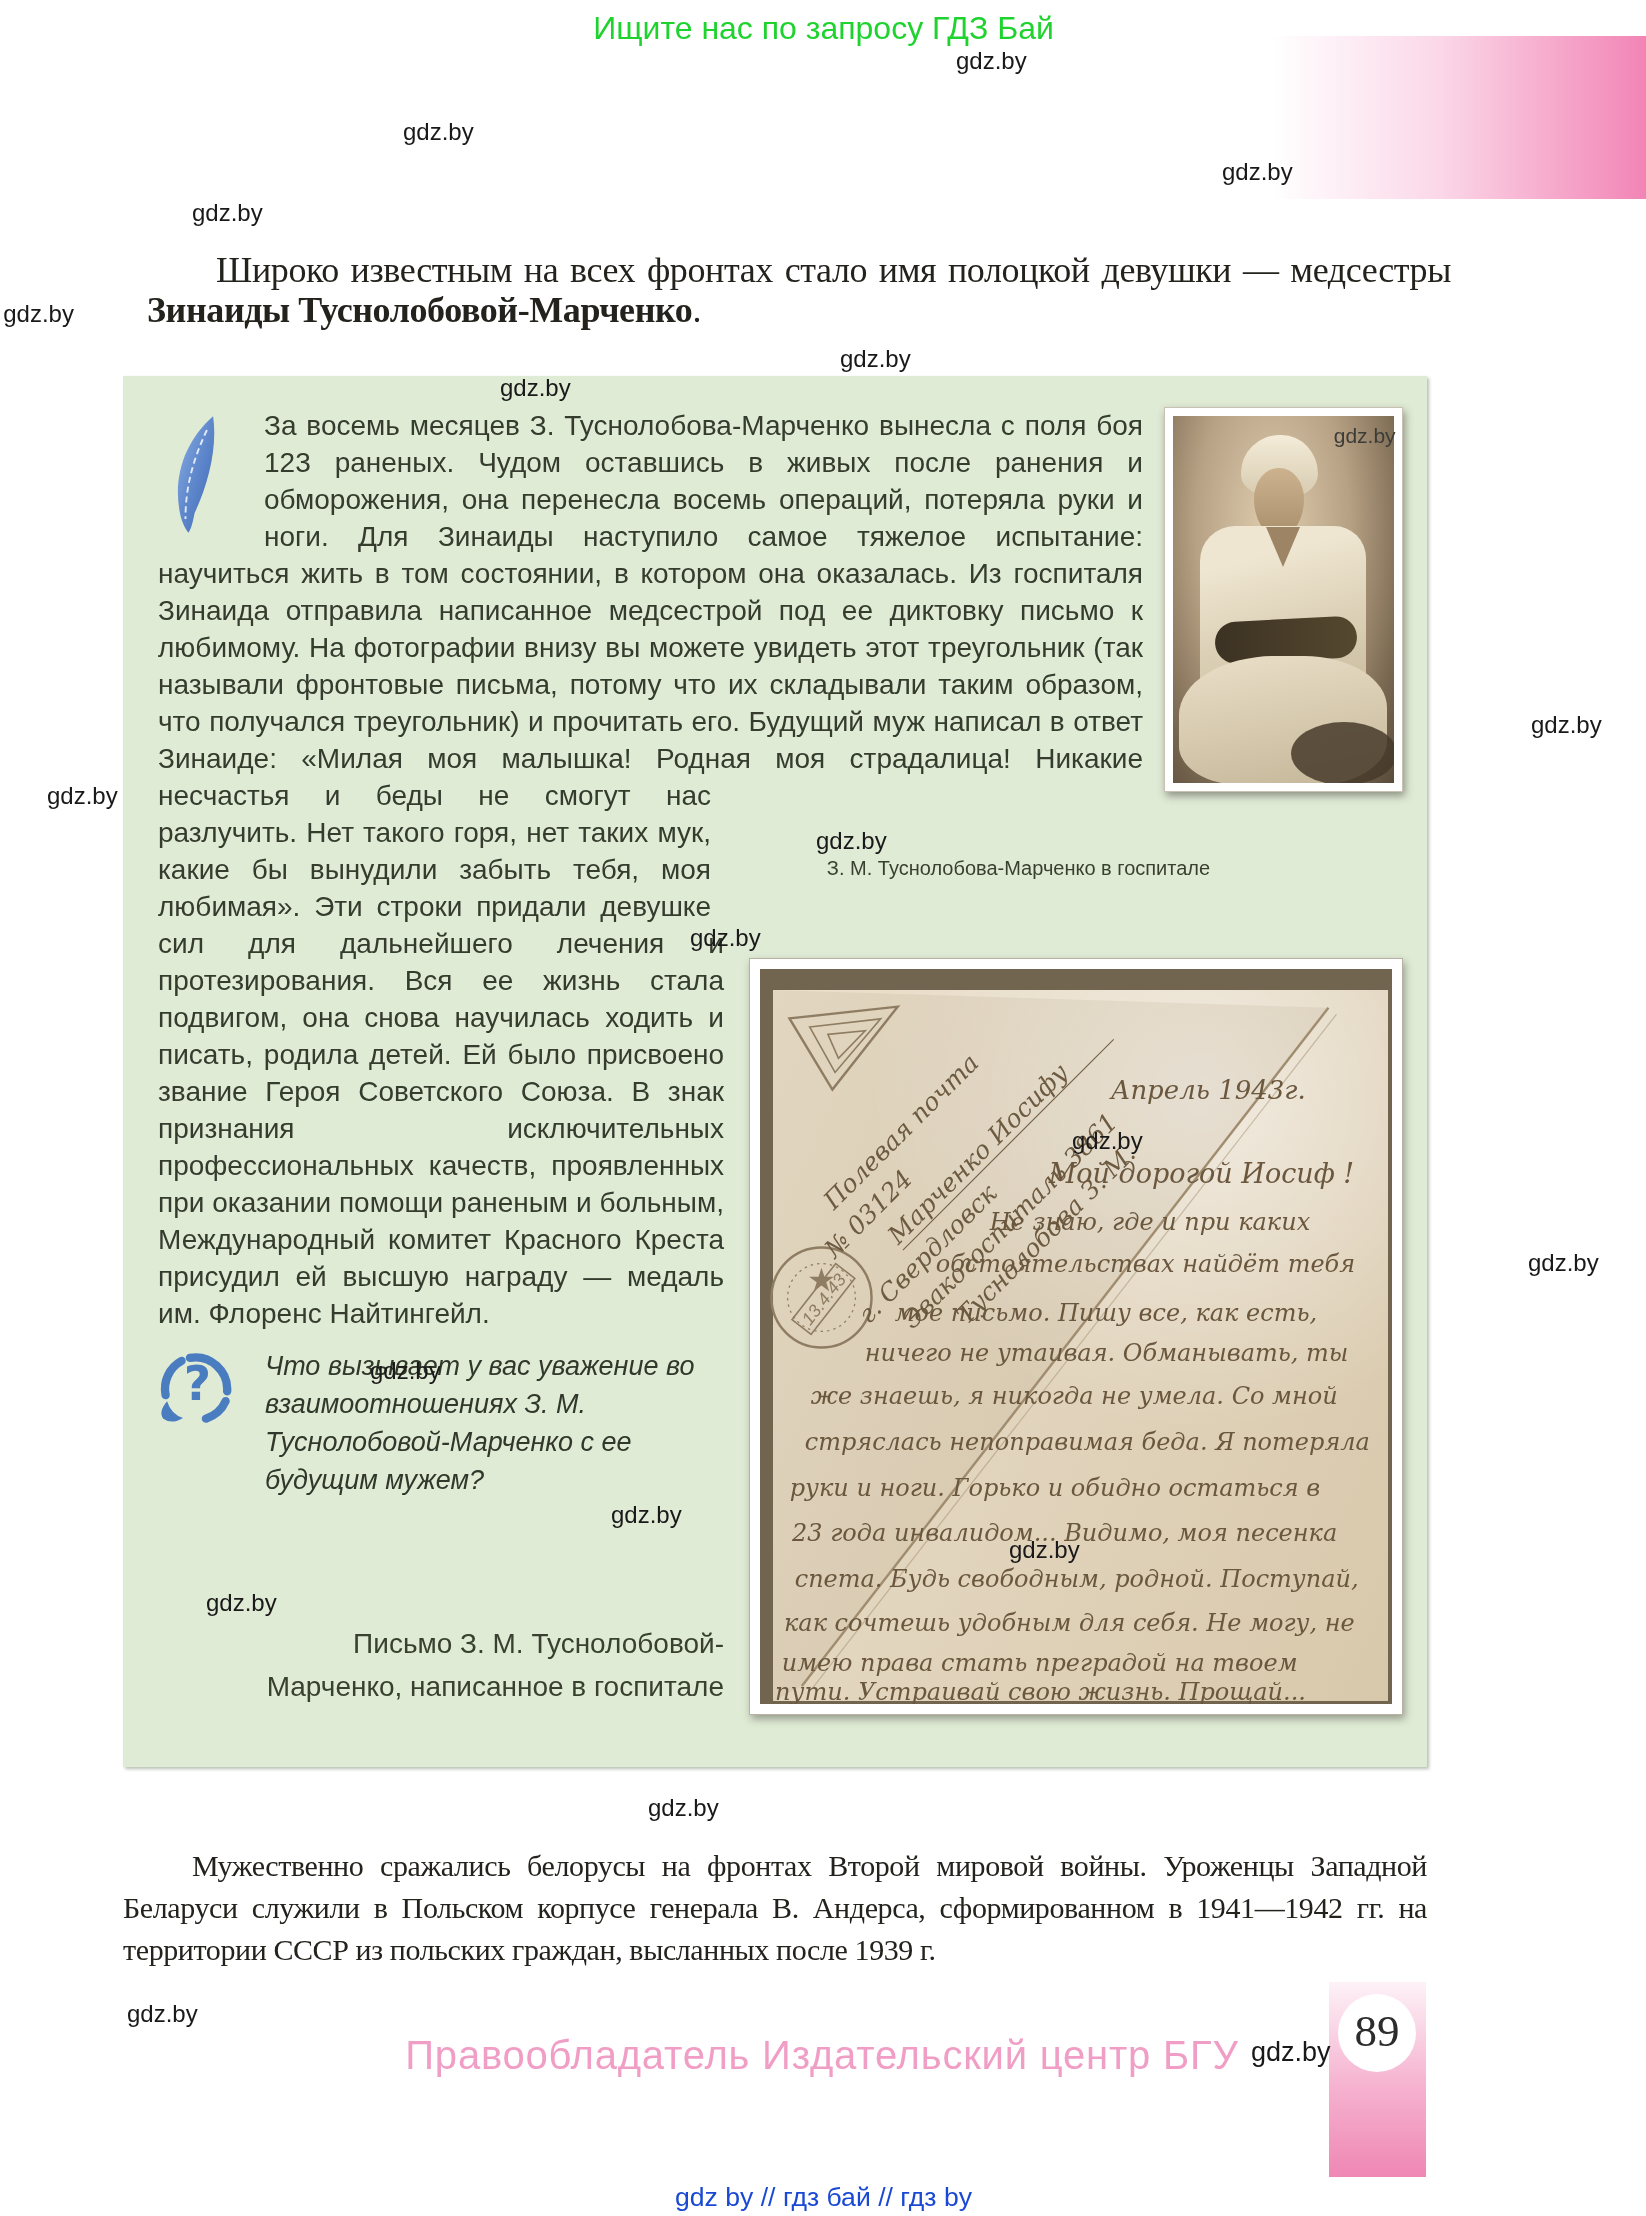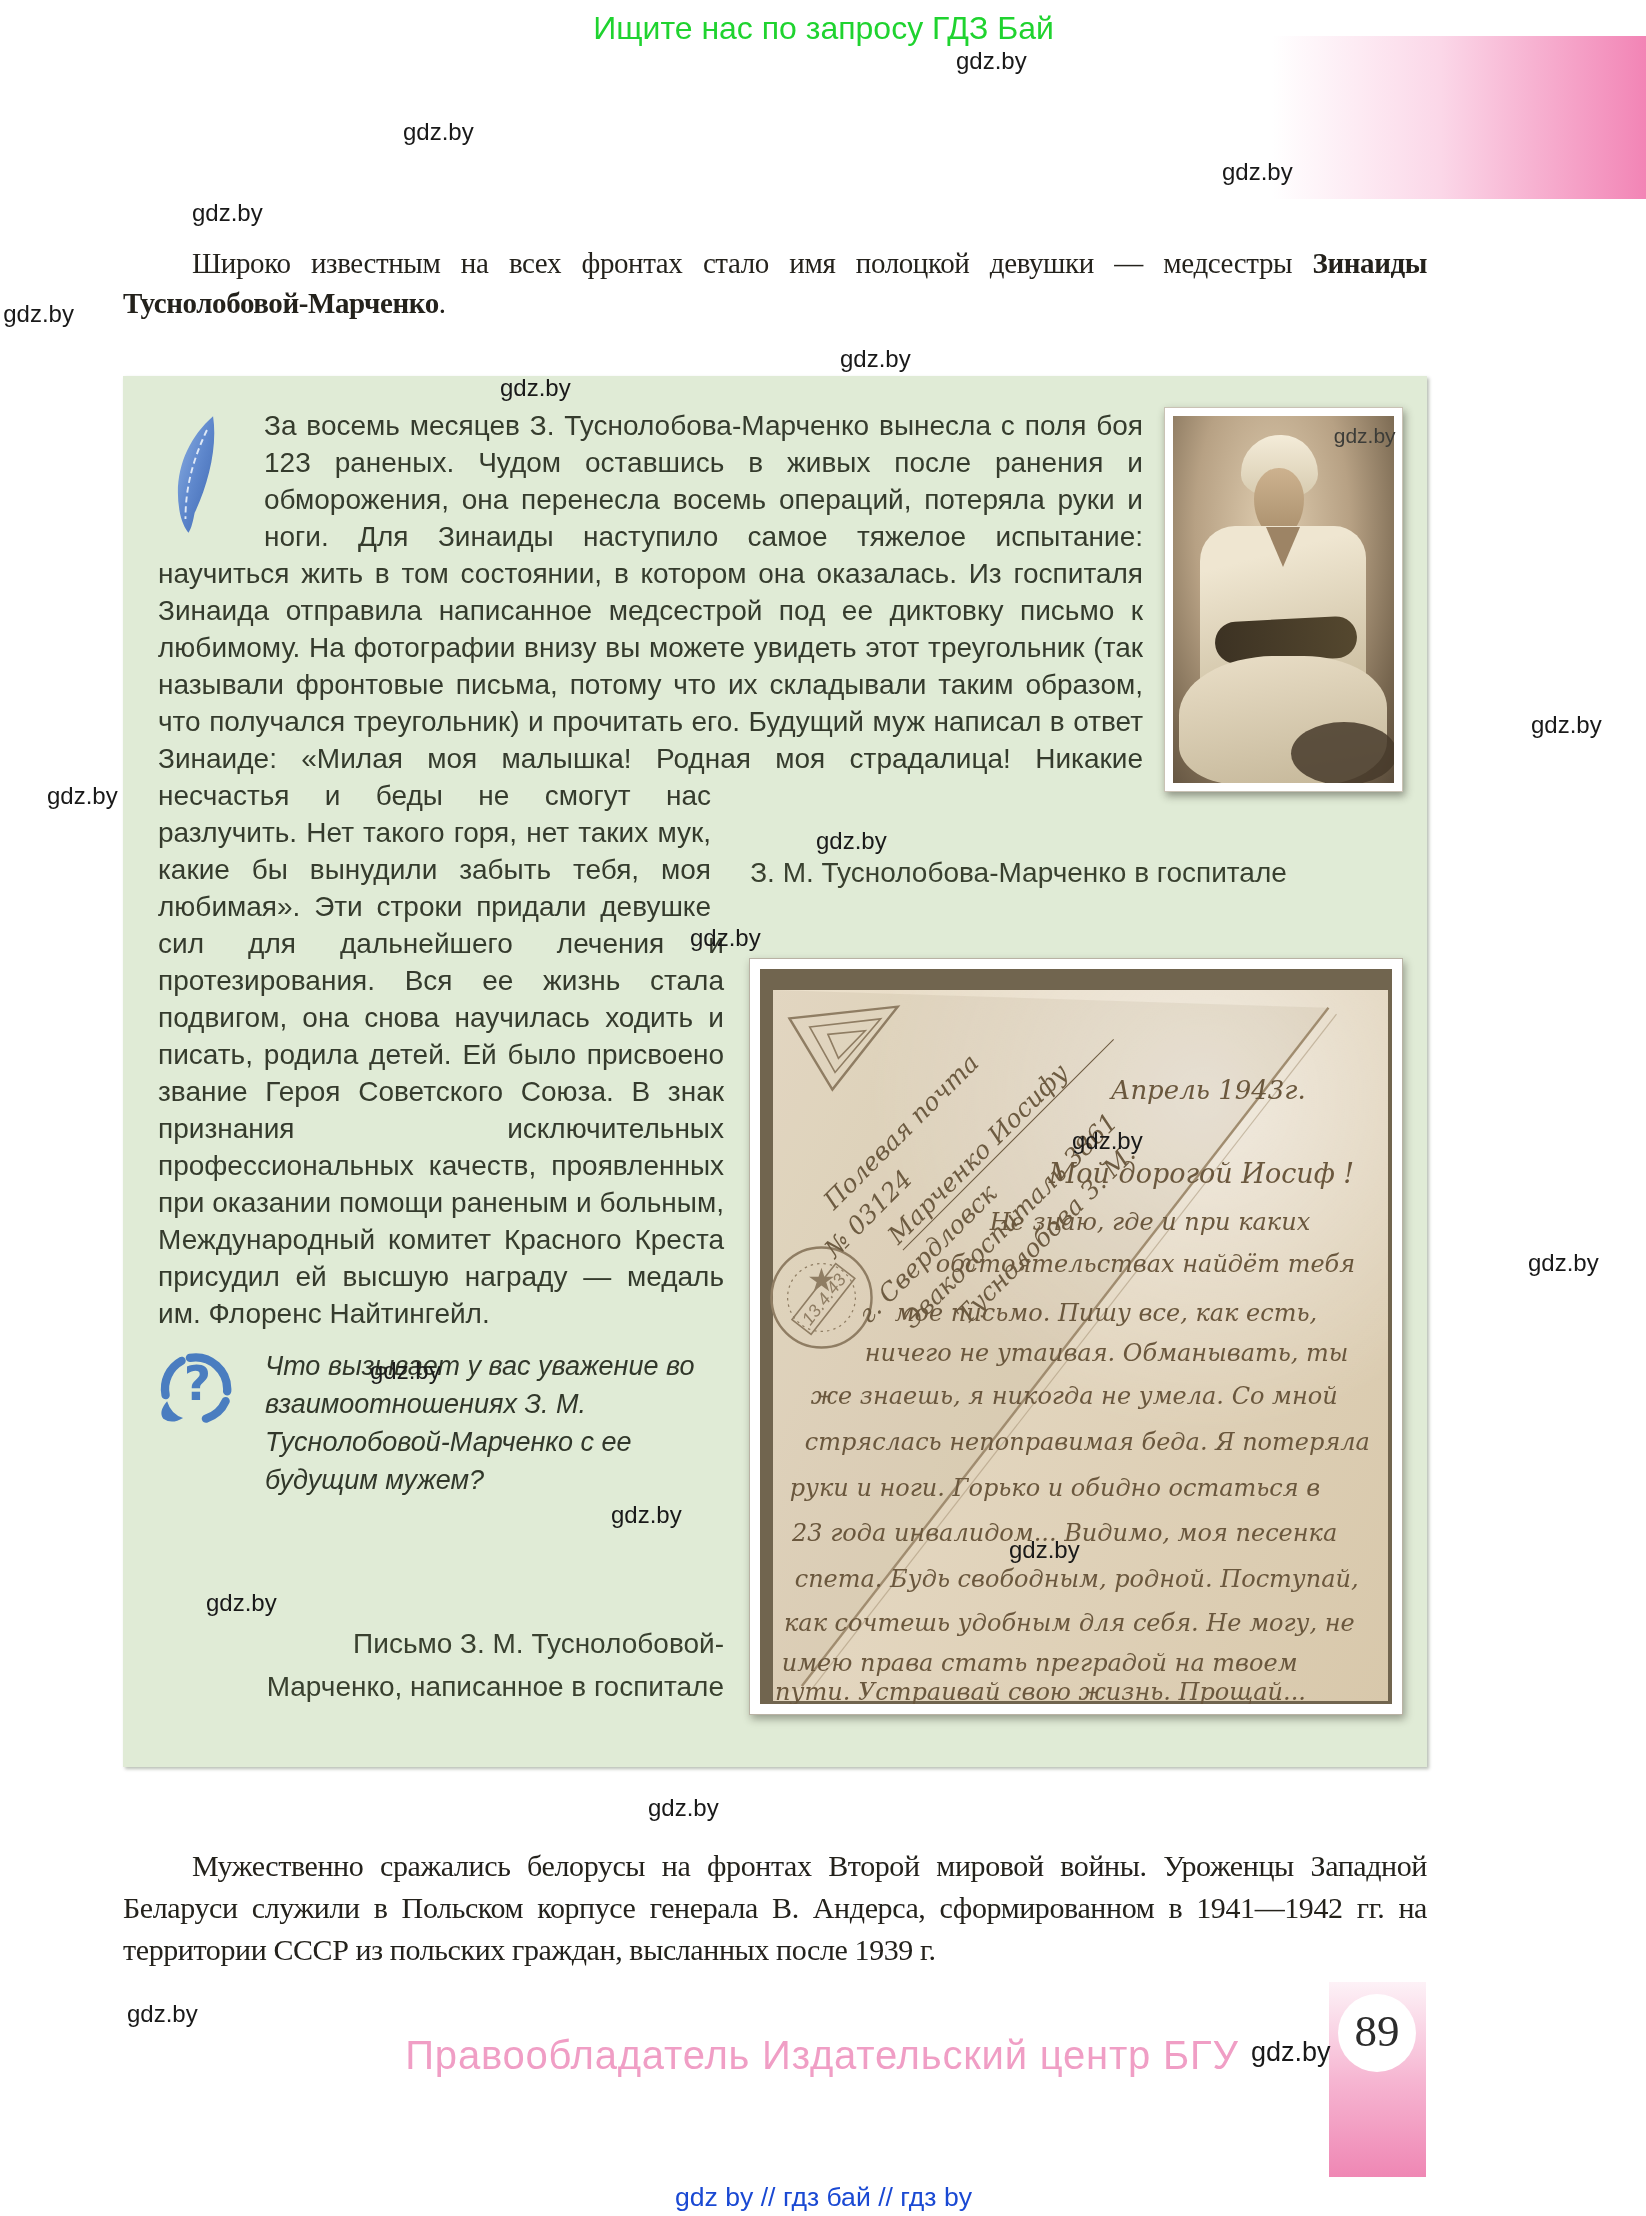--- a/index.html
+++ b/index.html
@@ -10,32 +10,32 @@
   .wm{position:absolute;font:24px "Liberation Sans",sans-serif;color:#191919;white-space:nowrap;z-index:40;}
 
   .promo{position:absolute;top:9.7px;left:0;width:100%;text-align:center;
          font-size:32px;color:#1fd32f;z-index:10;}
 
   .pink-top{position:absolute;left:1272px;top:36px;width:375px;height:163px;
             background:linear-gradient(90deg,#ffffff 0%,#fbd7e8 45%,#f284b5 100%);}
 
   .serif-par{position:absolute;left:123px;width:1304px;font-family:"Liberation Serif",serif;
              color:#24221c;text-align:justify;text-indent:69px;letter-spacing:-0.4px;}
-  #intro{top:214px;font-size:29px;line-height:40px;}
+  #intro{top:214px;font-size:36px;line-height:40px;margin-left:24px;}
   #closing{top:1815px;font-size:30px;line-height:42px;}
 
   
   .greenbox{position:absolute;left:123px;top:376px;width:1304px;height:1391px;
             background:#e0ebd6;box-sizing:border-box;padding:31px 24px 0 35px;
             box-shadow:1.6px 2.4px 3.2px rgba(100,110,90,.45);overflow:hidden;}
   .feather-f{float:left;width:106px;height:145px;}
   .feather-f svg{width:69px;height:131px;margin:1.6px 0 0 6.4px;}
   .photo-float{float:right;width:260px;height:390px;}
   .caption-float{float:right;clear:right;width:692px;height:121px;box-sizing:border-box;
-                 padding:60px 77px 0 0;text-align:center;font-size:28px;color:#39402f;}
+                 padding:60px 77px 0 0;text-align:center;font-size:20px;color:#39402f;}
   .letter-float{float:right;clear:right;width:679px;height:757px;margin-top:40px;position:relative;}
   .gb-par{font-size:28px;line-height:37px;color:#353b2d;text-align:justify;margin:0;}
   .question{display:flex;margin:14.5px 0 0 -4.8px;}
   .q-icon{width:76px;height:76px;flex:0 0 76px;margin-top:4.8px;}
   .q-text{margin-left:31px;width:448px;font-style:italic;font-size:27px;line-height:38px;color:#31372a;}
   .letter-caption{margin-top:123px;padding-right:11.3px;text-align:right;
                   font-size:28px;line-height:43px;color:#39402f;}
 
   
   .photo1{margin-left:21px;width:239px;height:385px;background:#fff;box-sizing:border-box;

